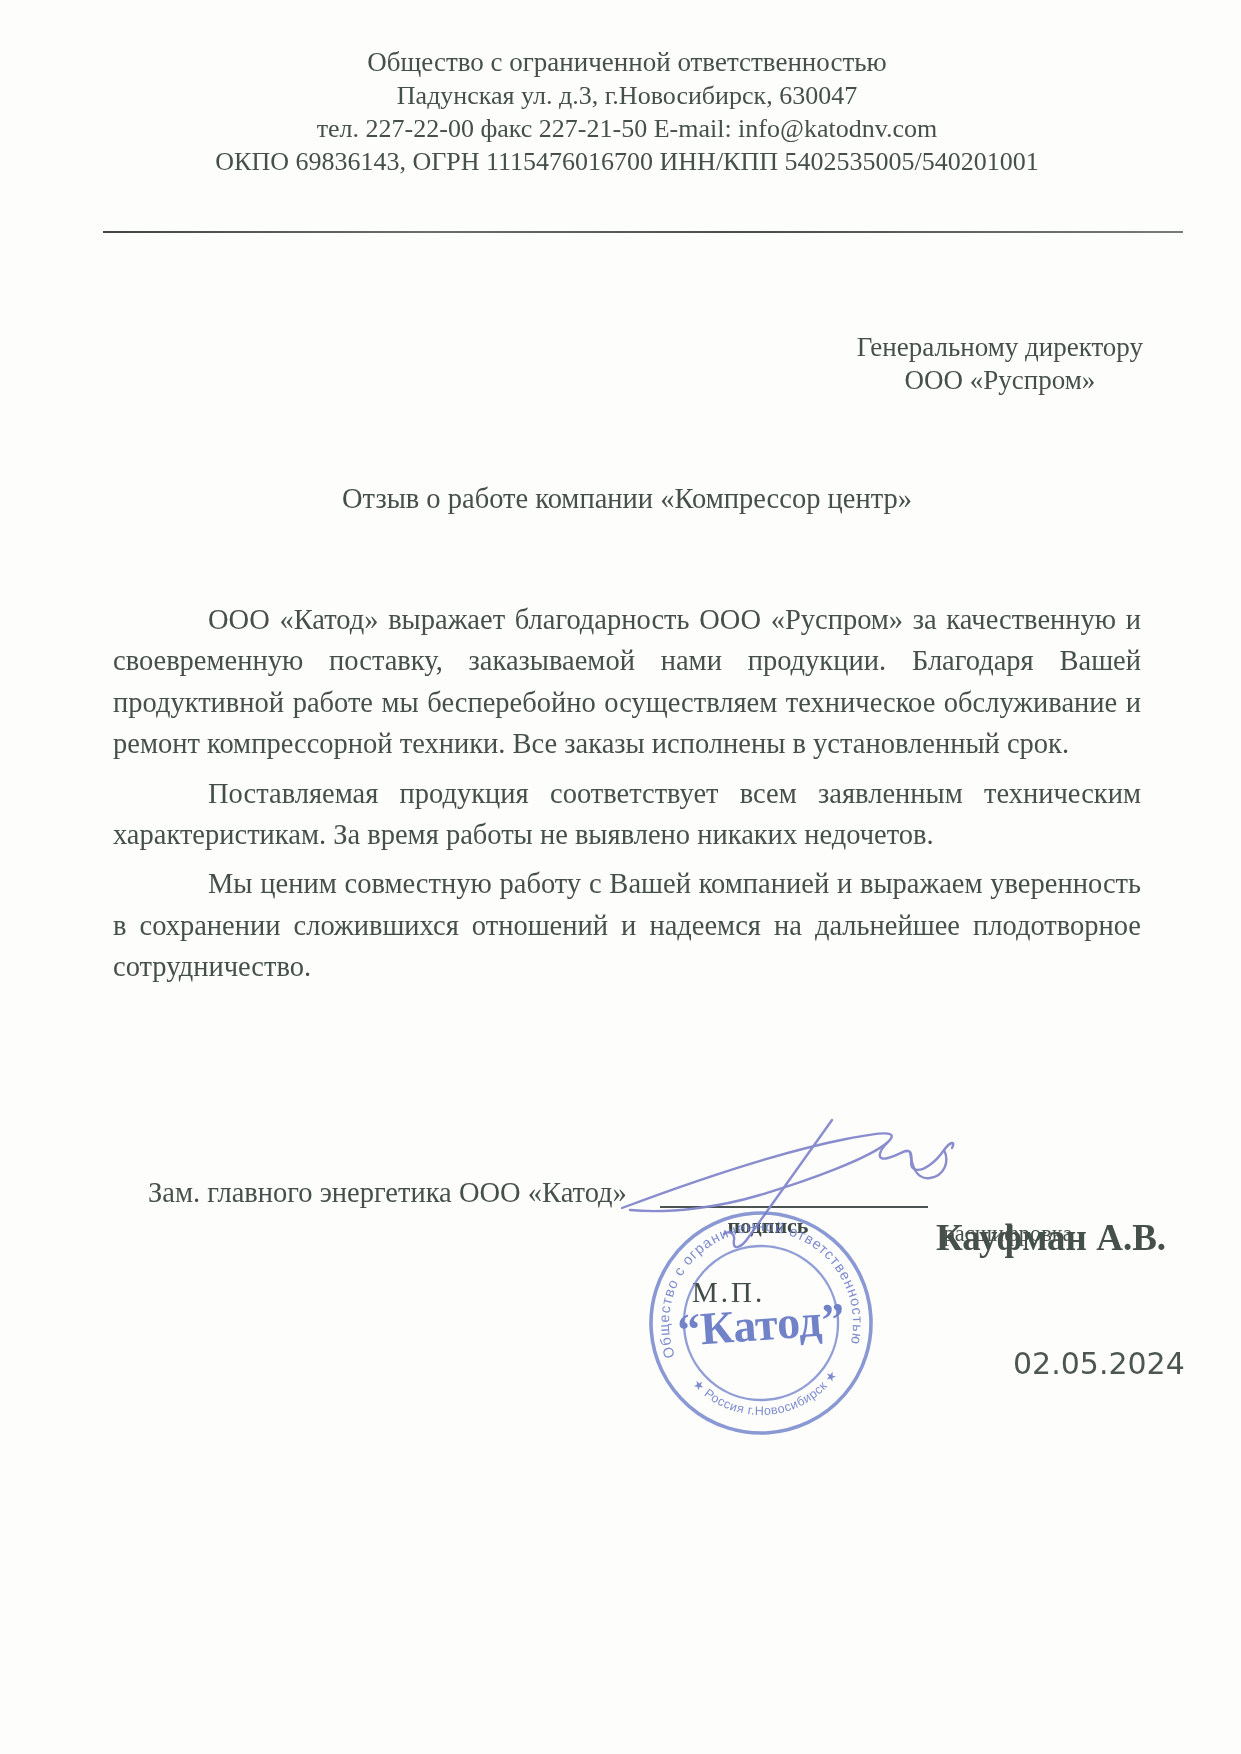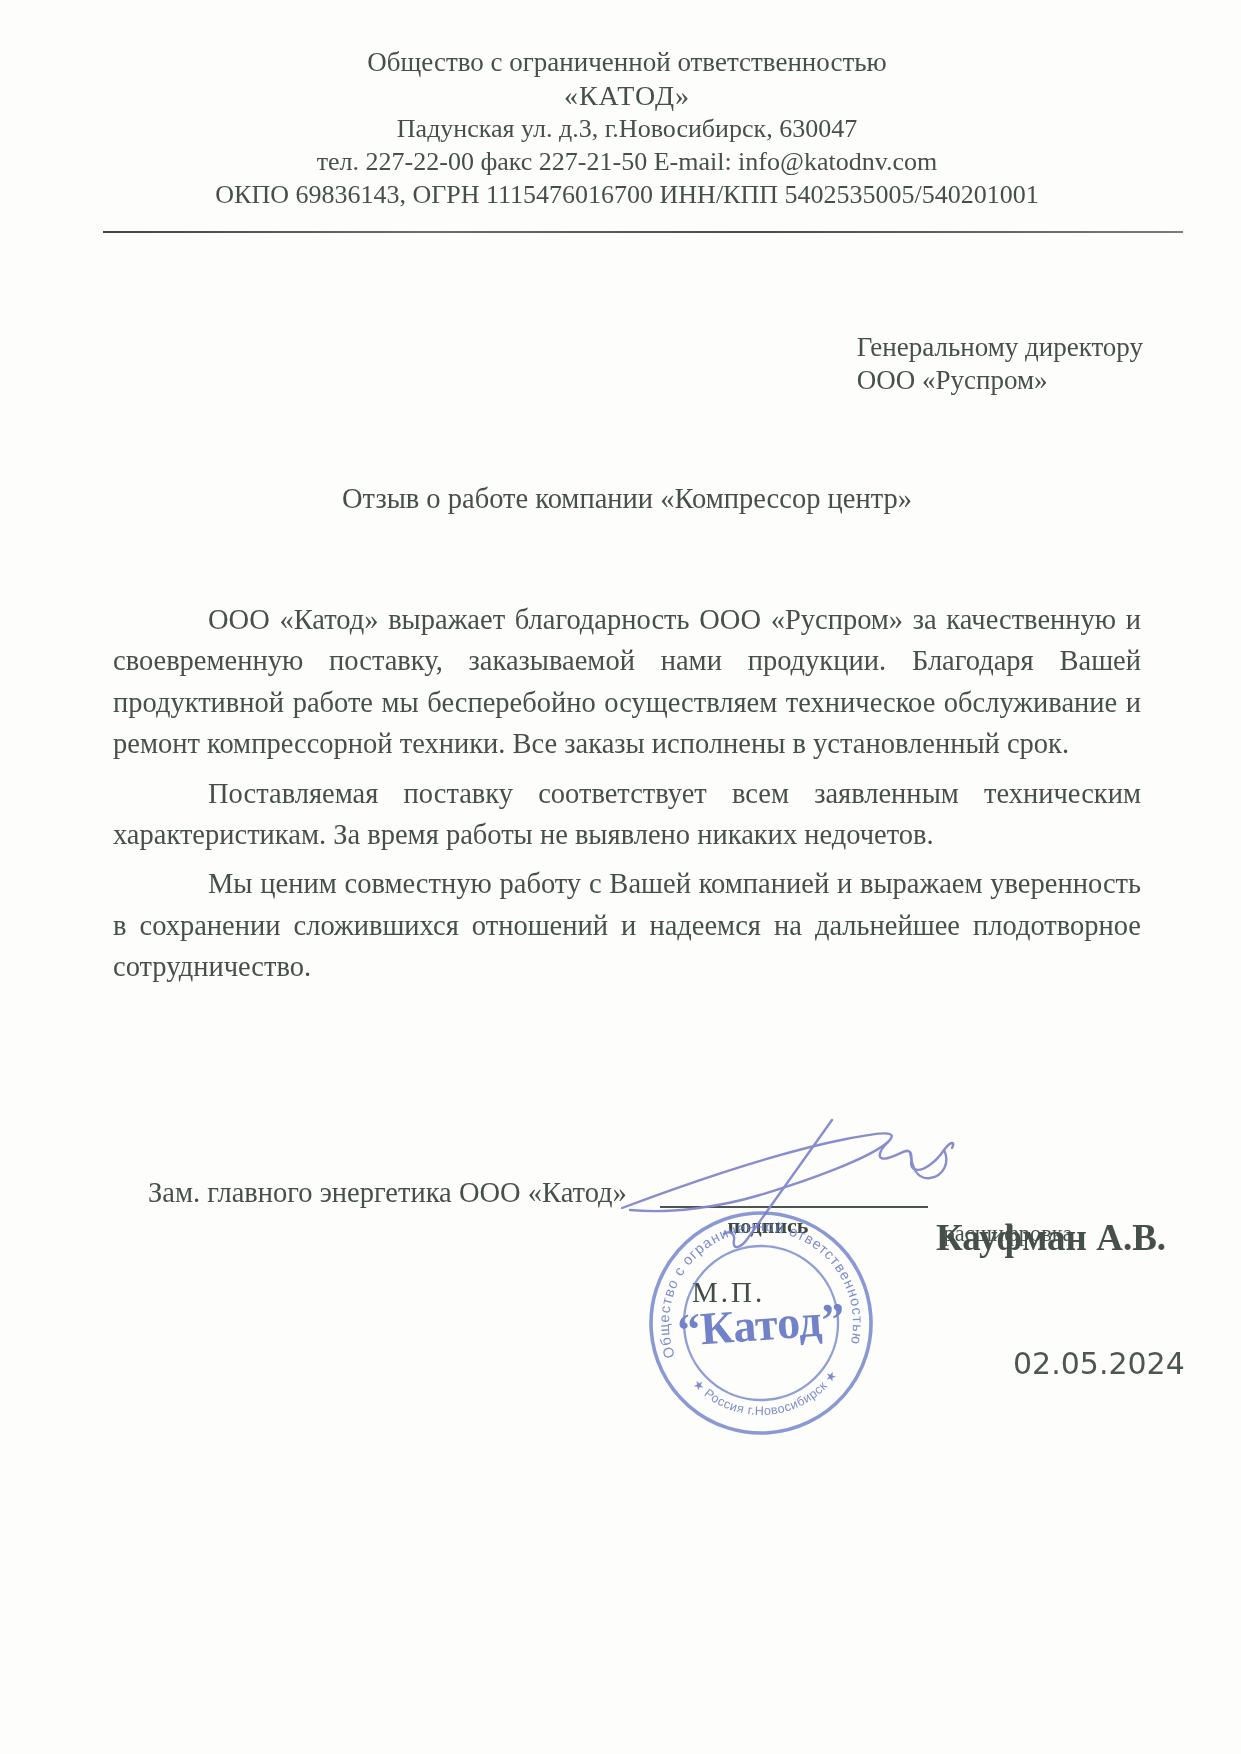--- a/index.html
+++ b/index.html
@@ -20,21 +20,21 @@
   .lh-orgtype { font-size:27px; }
   .lh-orgname { font-size:28px; letter-spacing:1px; }
   .lh-line    { font-size:26px; }
   .head-rule {
     position:absolute; left:103px; top:231px; width:1080px; height:2px;
     background:linear-gradient(90deg,#3e4542,#6a716d 30%,#474e4a 60%,#777d79);
   }
   
   .recipient {
     position:absolute; right:98px; top:331px;
-    text-align:left; font-size:27px; line-height:32.5px;
+    text-align:center; font-size:27px; line-height:32.5px;
   }
   
   .doc-title {
     position:absolute; left:107px; top:483px; width:1040px;
     text-align:center; font-size:28.5px;
   }
   
   .body-text {
     position:absolute; left:113px; top:599px; width:1028px;
     font-size:28.5px; line-height:41.4px; text-align:justify;
@@ -56,37 +56,36 @@
   .stamp { position:absolute; left:610px; top:1172px; width:302px; height:302px; opacity:0.88; }
   .stamp svg { transform:rotate(-4deg); }
 </style>
 </head>
 <body>
 
 <div class="page">
 
   <div class="letterhead">
     <div class="lh-orgtype">Общество с ограниченной ответственностью</div>
-    <div class="lh-orgname">«КАТОД»</div>
     <div class="lh-line">Падунская ул.  д.3,  г.Новосибирск, 630047</div>
     <div class="lh-line">тел. 227-22-00  факс 227-21-50 E-mail: info@katodnv.com</div>
     <div class="lh-line">ОКПО 69836143,  ОГРН 1115476016700     ИНН/КПП  5402535005/540201001</div>
   </div>
   <div class="head-rule"></div>
 
   <div class="recipient">
     <div>Генеральному директору</div>
     <div>ООО «Руспром»</div>
   </div>
 
   <div class="doc-title">Отзыв о работе компании «Компрессор центр»</div>
 
   <div class="body-text">
     <p>ООО «Катод» выражает благодарность ООО «Руспром» за качественную и своевременную поставку, заказываемой нами продукции. Благодаря Вашей продуктивной работе мы бесперебойно осуществляем техническое обслуживание и ремонт компрессорной техники. Все заказы исполнены в установленный срок.</p>
-    <p>Поставляемая поставку соответствует всем заявленным техническим характеристикам. За время работы не выявлено никаких недочетов.</p>
+    <p>Поставляемая продукция соответствует всем заявленным техническим характеристикам. За время работы не выявлено никаких недочетов.</p>
     <p>Мы ценим совместную работу с Вашей компанией и выражаем уверенность в сохранении сложившихся отношений и надеемся на дальнейшее плодотворное сотрудничество.</p>
   </div>
 
   <div class="sig-label">Зам. главного энергетика ООО «Катод»</div>
   <div class="sig-line"></div>
   <div class="sig-name">Кауфман А.В.</div>
   <div class="sig-caption">подпись</div>
   <div class="name-caption">расшифровка</div>
   <div class="mp-label">М.П.</div>
 

